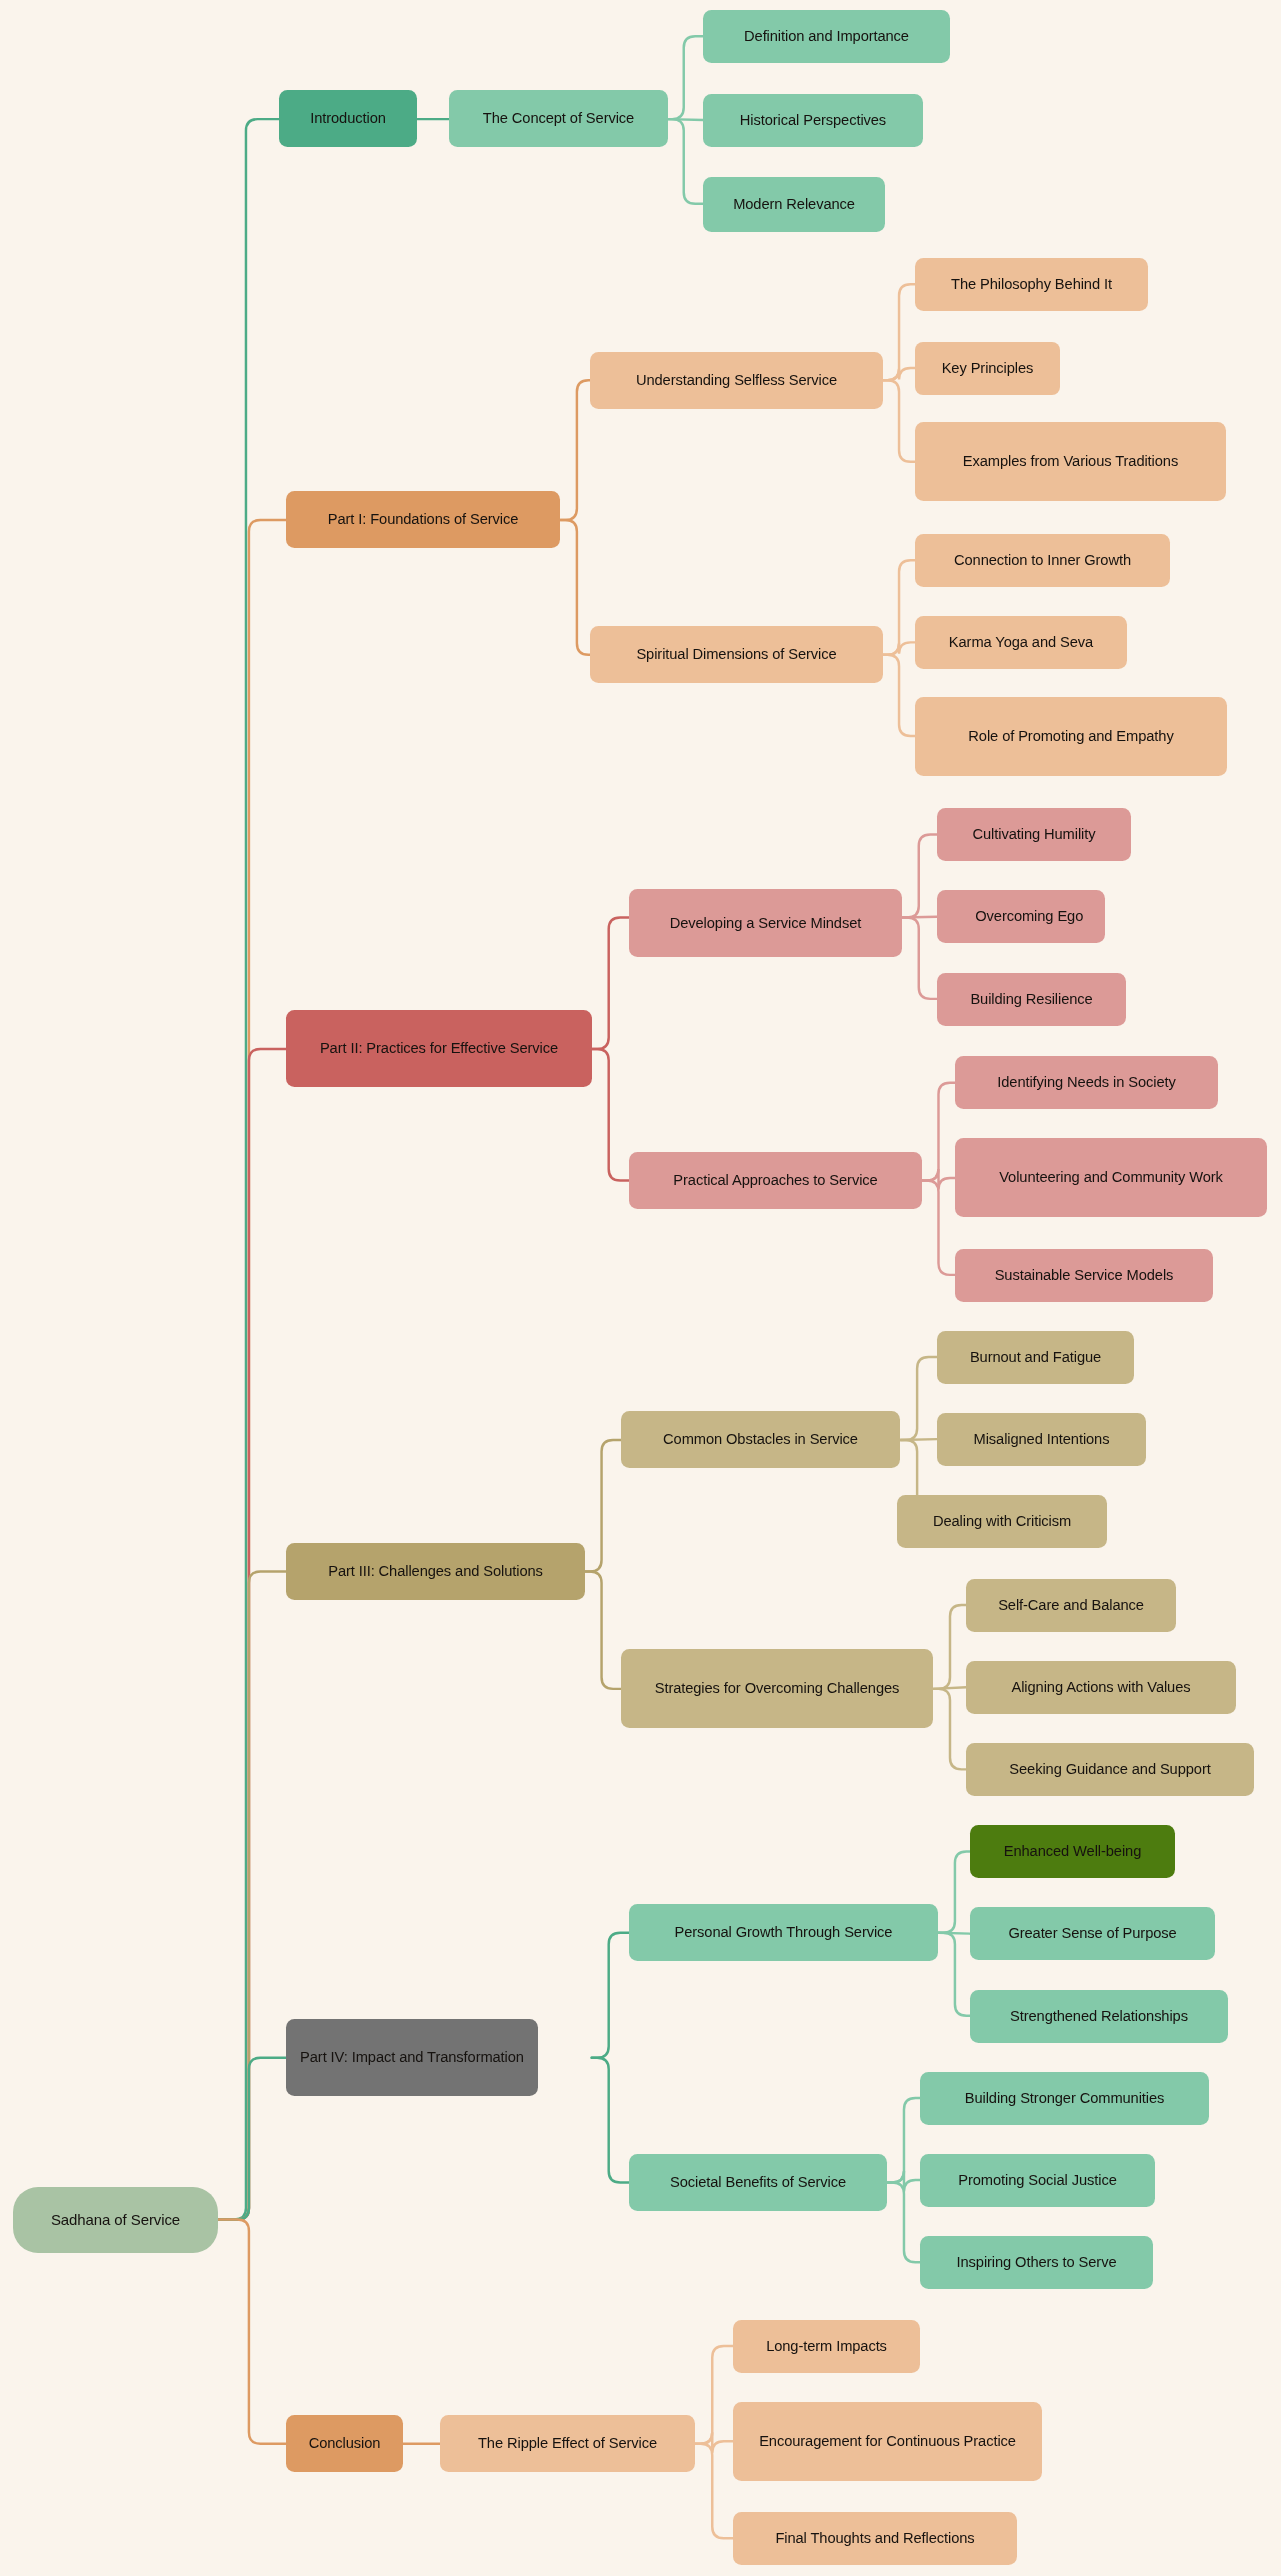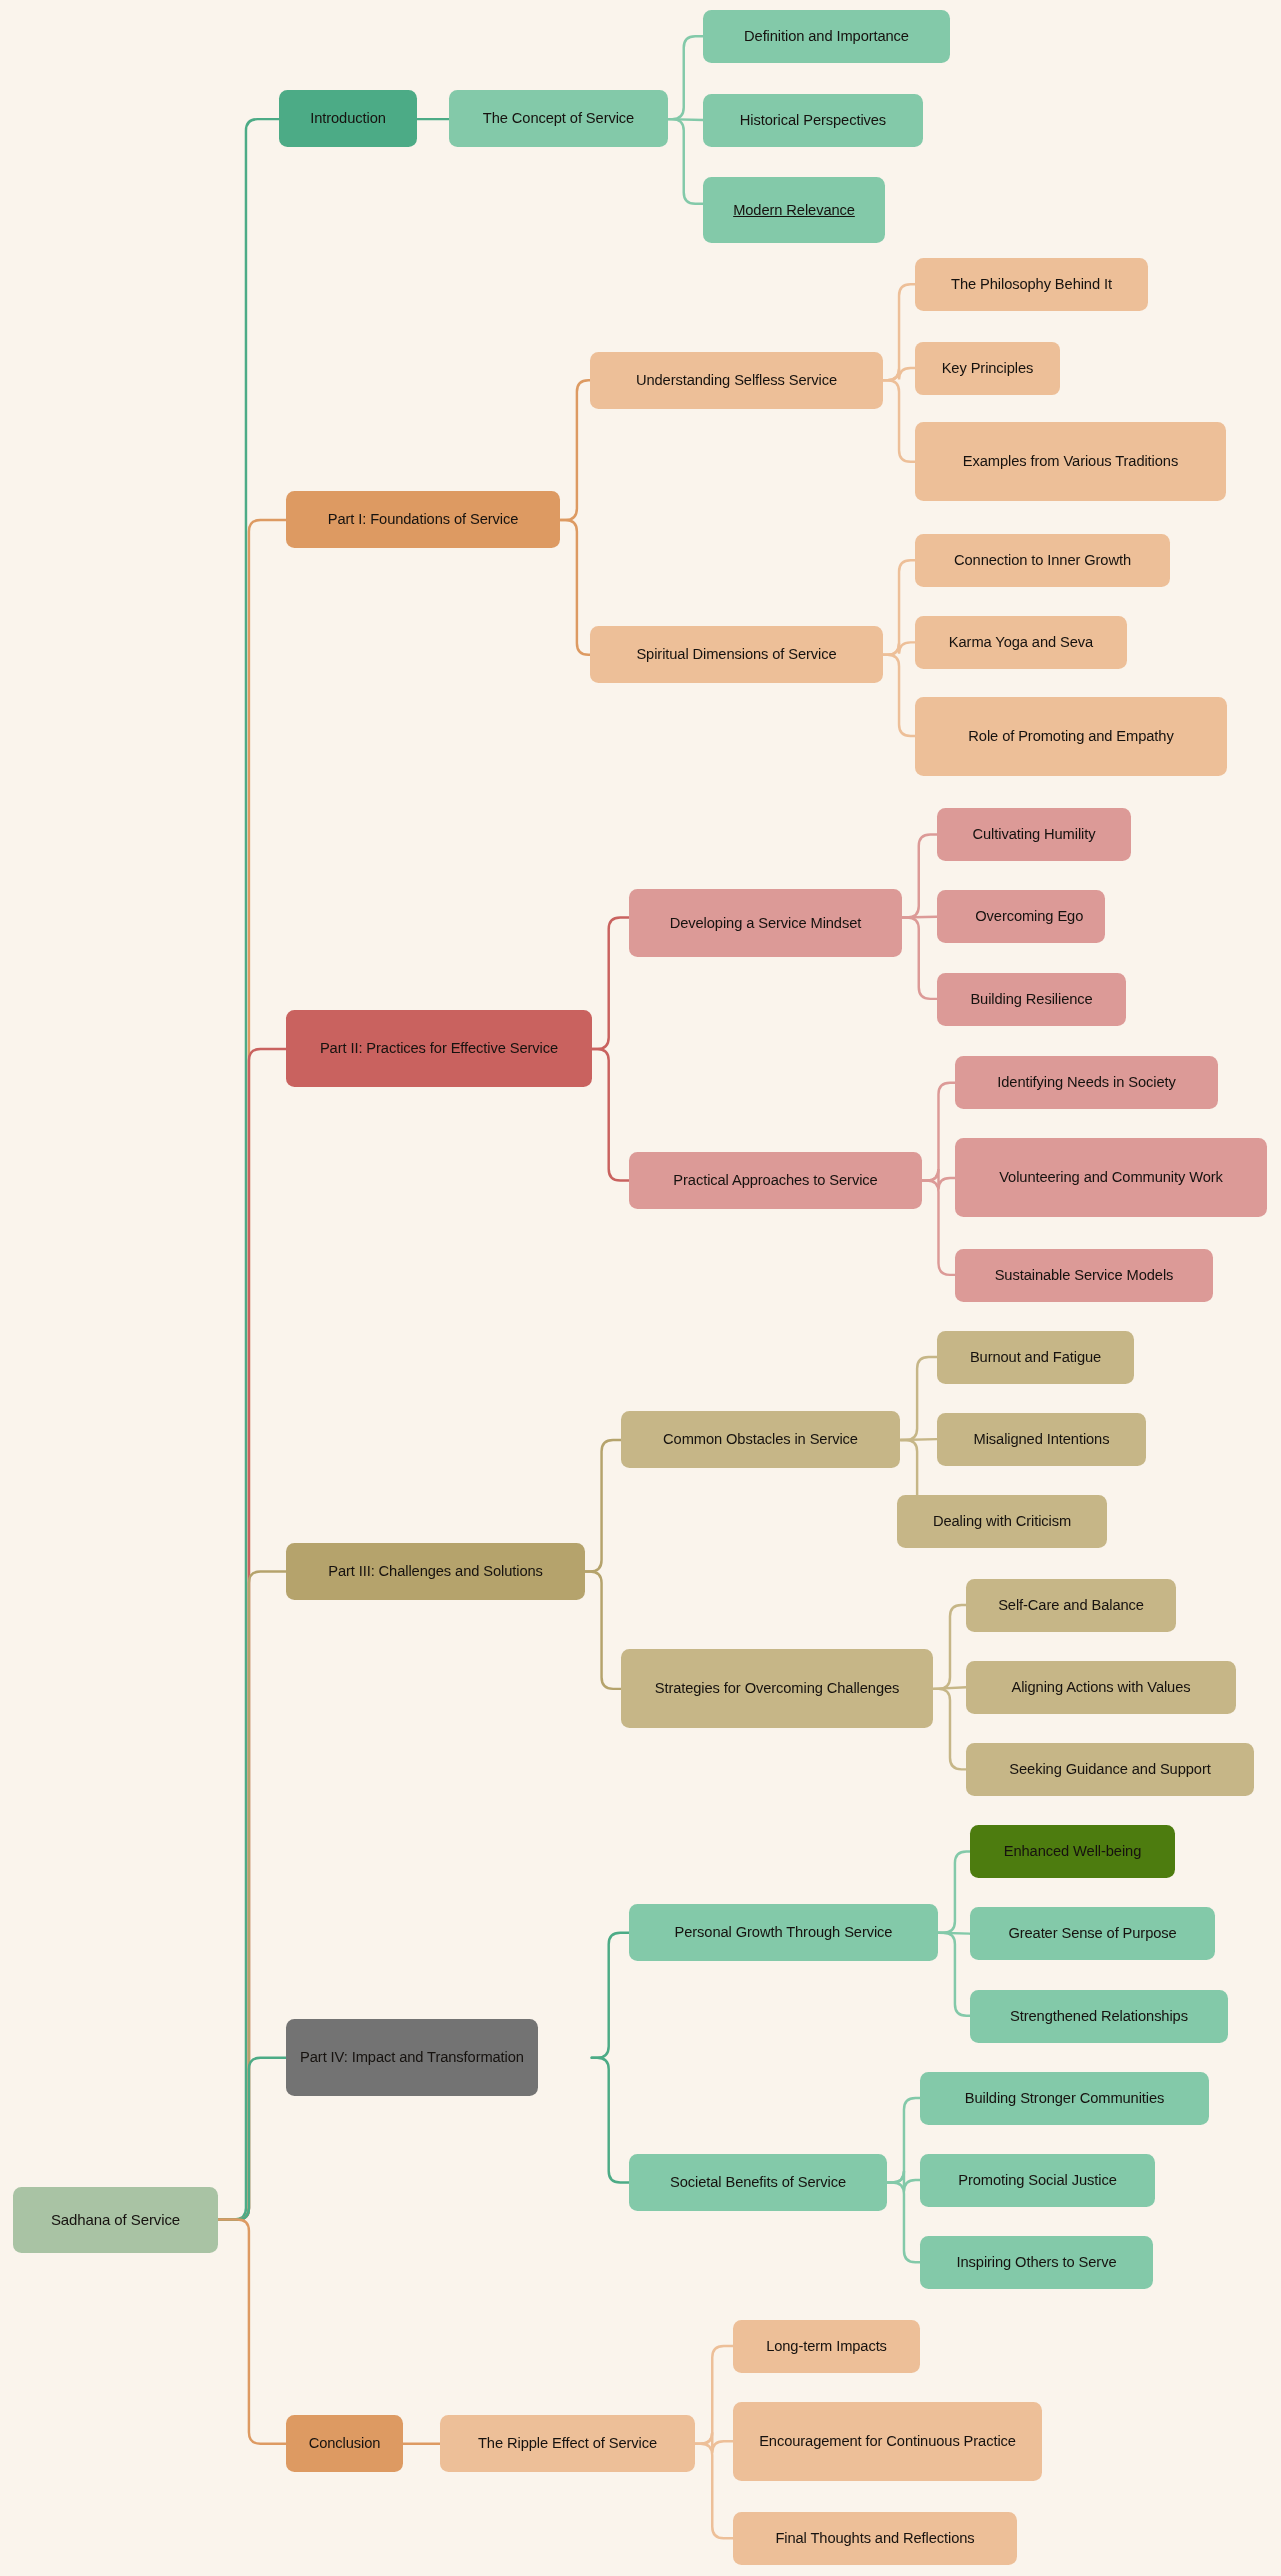--- a/index.html
+++ b/index.html
@@ -92,26 +92,26 @@
       <path d="M 540 1328.5 L 543 1328.5 Q 550 1328.5 550 1321.5 L 550 1284 Q 550 1277 557 1277 L 560 1277" fill="none" stroke="#83c9a9" stroke-width="1.5" stroke-linecap="round"></path>
       <path d="M 540 1328.5 L 543 1328.5 Q 550 1328.5 550 1321.5 L 550 1334 Q 550 1327 557 1327 L 560 1327" fill="none" stroke="#83c9a9" stroke-width="1.5" stroke-linecap="round"></path>
       <path d="M 540 1328.5 L 543 1328.5 Q 550 1328.5 550 1335.5 L 550 1370 Q 550 1377 557 1377 L 560 1377" fill="none" stroke="#83c9a9" stroke-width="1.5" stroke-linecap="round"></path>
       <path d="M 133 1351 L 144.45 1351 Q 151.45 1351 151.45 1358 L 151.45 1480.5 Q 151.45 1487.5 158.45 1487.5 L 174 1487.5" fill="none" stroke="#dd9a62" stroke-width="1.5" stroke-linecap="round"></path>
       <path d="M 245 1487.5 L 268 1487.5" fill="none" stroke="#dd9a62" stroke-width="1.5" stroke-linecap="round"></path>
       <path d="M 423 1487.5 L 426.35 1487.5 Q 433.35 1487.5 433.35 1480.5 L 433.35 1435 Q 433.35 1428 440.35 1428 L 446 1428" fill="none" stroke="#edbf98" stroke-width="1.5" stroke-linecap="round"></path>
       <path d="M 423 1487.5 L 426.35 1487.5 Q 433.35 1487.5 433.35 1480.5 L 433.35 1493 Q 433.35 1486 440.35 1486 L 446 1486" fill="none" stroke="#edbf98" stroke-width="1.5" stroke-linecap="round"></path>
       <path d="M 423 1487.5 L 426.35 1487.5 Q 433.35 1487.5 433.35 1494.5 L 433.35 1538 Q 433.35 1545 440.35 1545 L 446 1545" fill="none" stroke="#edbf98" stroke-width="1.5" stroke-linecap="round"></path>
     </svg>
   <div id="nodes-layer">
-      <div class="node root" style="left: 13px; top: 2187px; width: 205px; height: 66px; background: rgb(169, 195, 164);">Sadhana of Service</div>
+      <div class="node root" style="left: 13px; top: 2187px; width: 205px; height: 66px; background: rgb(169, 195, 164); border-radius: 25px;">Sadhana of Service</div>
       <div class="node l1" style="left: 279px; top: 90px; width: 138px; height: 57px; background: rgb(76, 171, 134);">Introduction</div>
       <div class="node l2" style="left: 449px; top: 90px; width: 219px; height: 57px; background: rgb(131, 201, 169);">The Concept of Service</div>
       <div class="node l3" style="left: 703px; top: 10px; width: 247px; height: 53px; background: rgb(131, 201, 169);">Definition and Importance</div>
       <div class="node l3" style="left: 703px; top: 94px; width: 220px; height: 53px; background: rgb(131, 201, 169);">Historical Perspectives</div>
-      <div class="node l3" style="left: 703px; top: 177px; width: 182px; height: 66px; background: rgb(131, 201, 169); text-decoration: underline;">Modern Relevance</div>
+      <div class="node l3" style="left: 703px; top: 177px; width: 182px; height: 55px; background: rgb(131, 201, 169);">Modern Relevance</div>
       <div class="node l1" style="left: 286px; top: 491px; width: 274px; height: 57px; background: rgb(221, 154, 98);">Part I: Foundations of Service</div>
       <div class="node l2" style="left: 590px; top: 352px; width: 293px; height: 57px; background: rgb(237, 191, 152);">Understanding Selfless Service</div>
       <div class="node l3" style="left: 915px; top: 258px; width: 233px; height: 53px; background: rgb(237, 191, 152);">The Philosophy Behind It</div>
       <div class="node l3" style="left: 915px; top: 342px; width: 145px; height: 53px; background: rgb(237, 191, 152); border-radius: 8px;">Key Principles</div>
       <div class="node l3" style="left: 915px; top: 422px; width: 311px; height: 79px; background: rgb(237, 191, 152);">Examples from Various Traditions</div>
       <div class="node l2" style="left: 590px; top: 626px; width: 293px; height: 57px; background: rgb(237, 191, 152);">Spiritual Dimensions of Service</div>
       <div class="node l3" style="left: 915px; top: 534px; width: 255px; height: 53px; background: rgb(237, 191, 152);">Connection to Inner Growth</div>
       <div class="node l3" style="left: 915px; top: 616px; width: 212px; height: 53px; background: rgb(237, 191, 152);">Karma Yoga and Seva</div>
       <div class="node l3" style="left: 915px; top: 697px; width: 312px; height: 79px; background: rgb(237, 191, 152);">Role of Promoting and Empathy</div>
       <div class="node l1" style="left: 286px; top: 1010px; width: 306px; height: 77px; background: rgb(201, 98, 95);">Part II: Practices for Effective Service</div>

